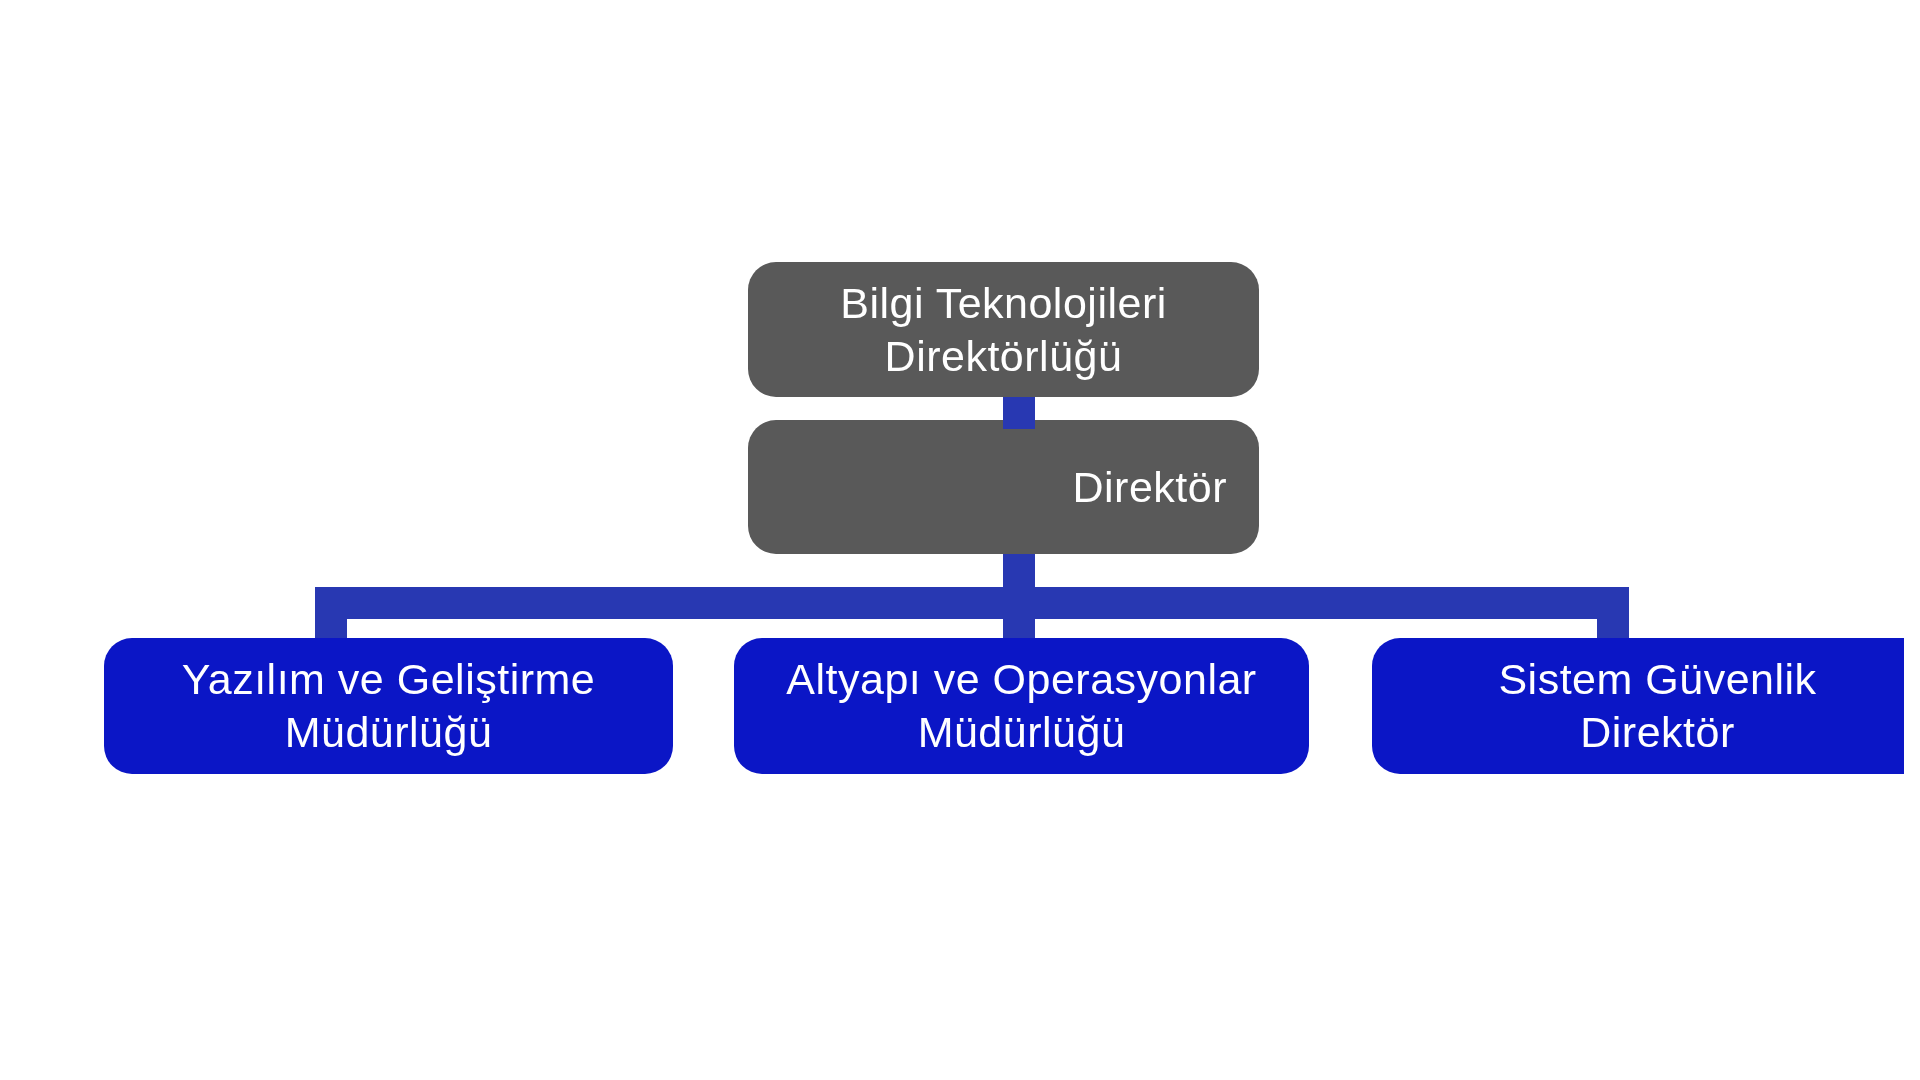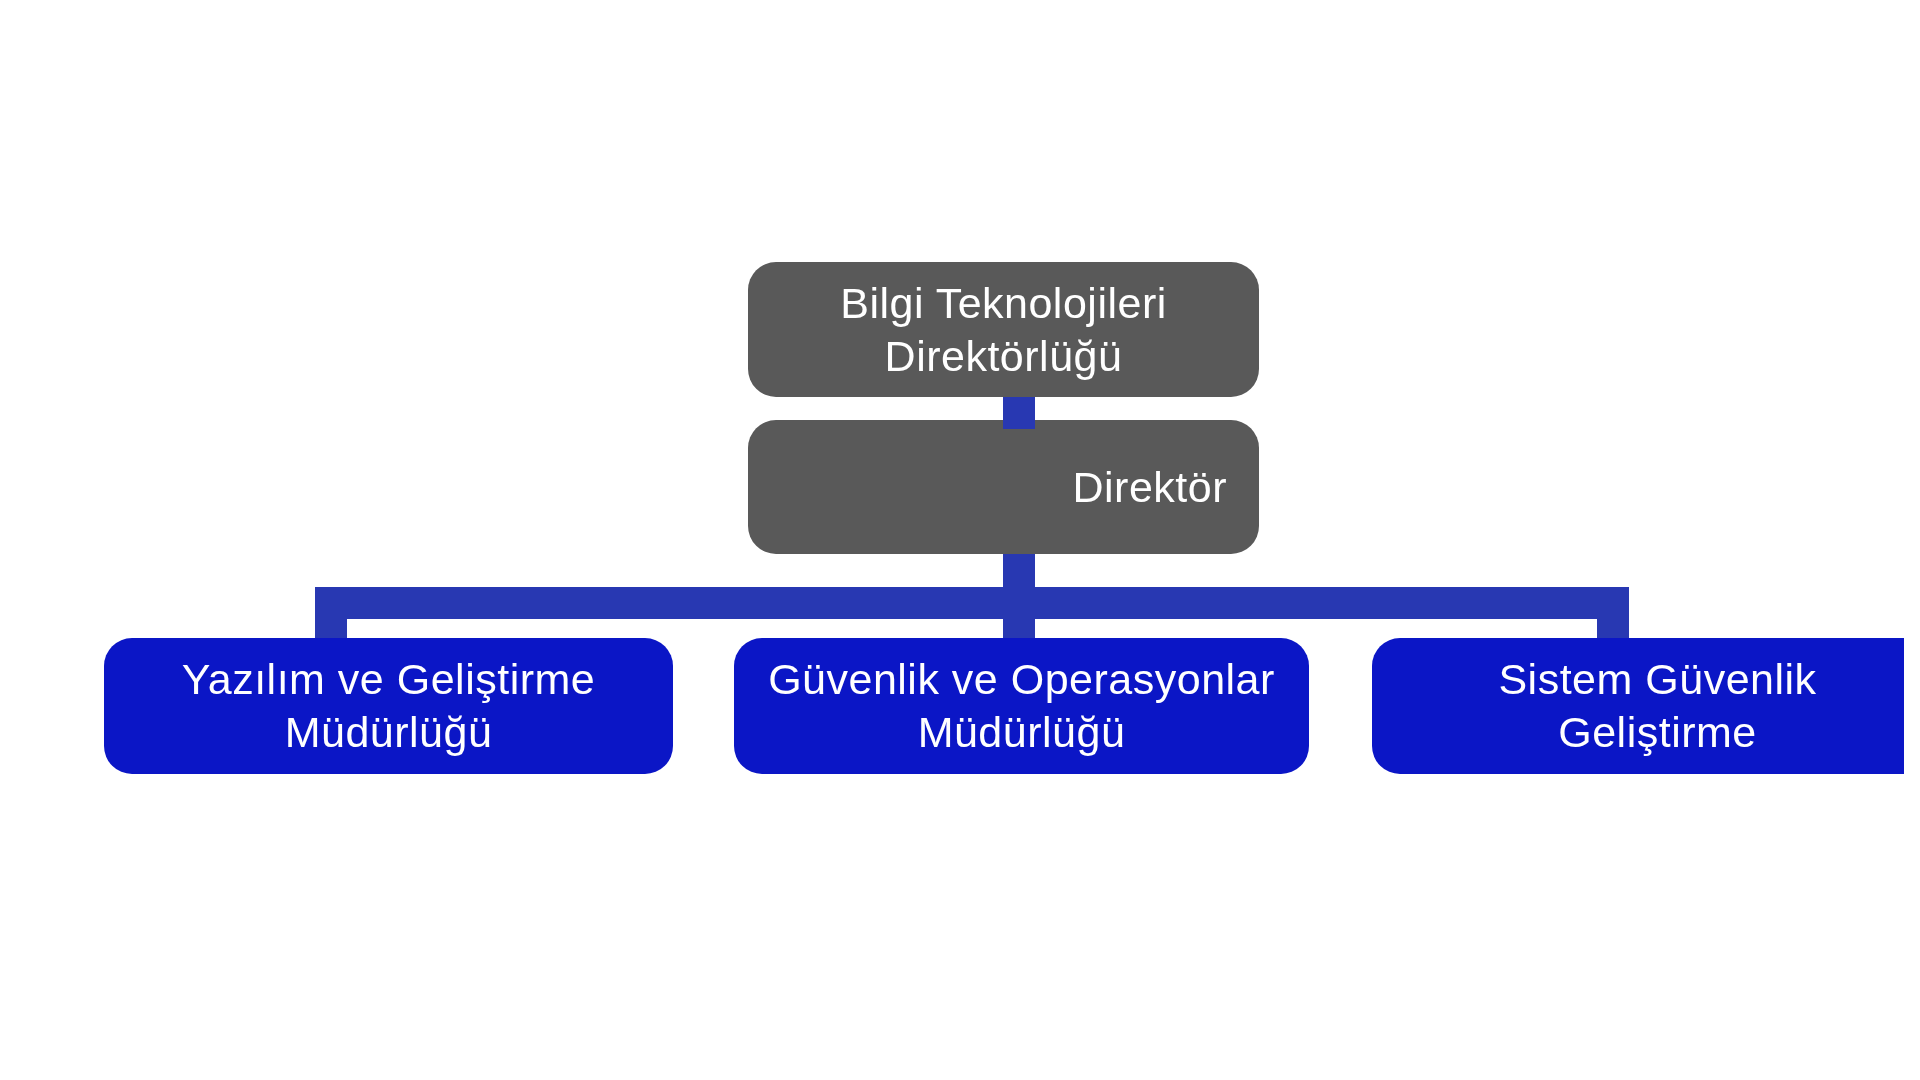--- a/index.html
+++ b/index.html
@@ -64,27 +64,27 @@
   <div class="node node--gray node-director">
     <span class="node-label">Direktör</span>
   </div>
 
   <div class="node node--blue node-dept1">
     <span class="node-label">Yazılım ve Geliştirme
 Müdürlüğü</span>
   </div>
 
   <div class="node node--blue node-dept2">
-    <span class="node-label">Güvenlik ve Operasyonlar
+    <span class="node-label">Altyapı ve Operasyonlar
 Müdürlüğü</span>
   </div>
 
   <div class="node node--blue node-dept3">
     <span class="node-label">Sistem Güvenlik
-Geliştirme</span>
+Direktör</span>
   </div>
 
   <div class="connector conn-root-director"></div>
   <div class="connector conn-director-drop"></div>
   <div class="connector conn-rail"></div>
   <div class="connector conn-left-drop"></div>
   <div class="connector conn-right-drop"></div>
 
 </div>
 

